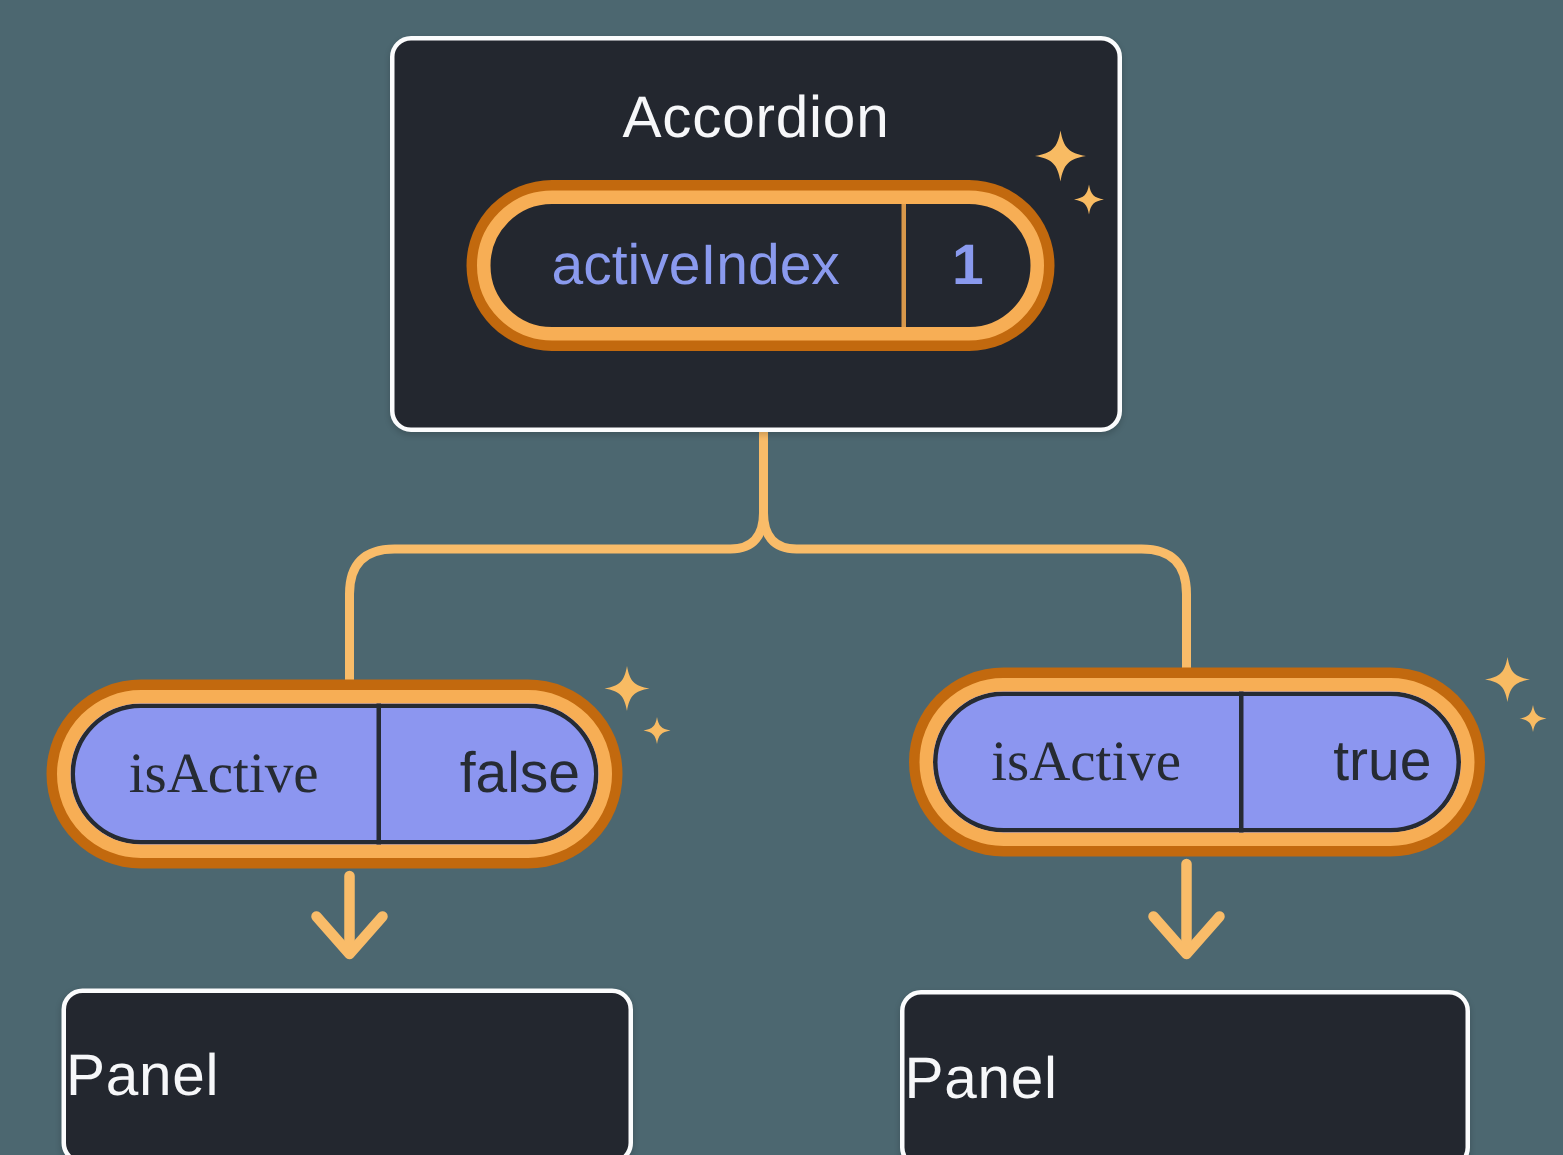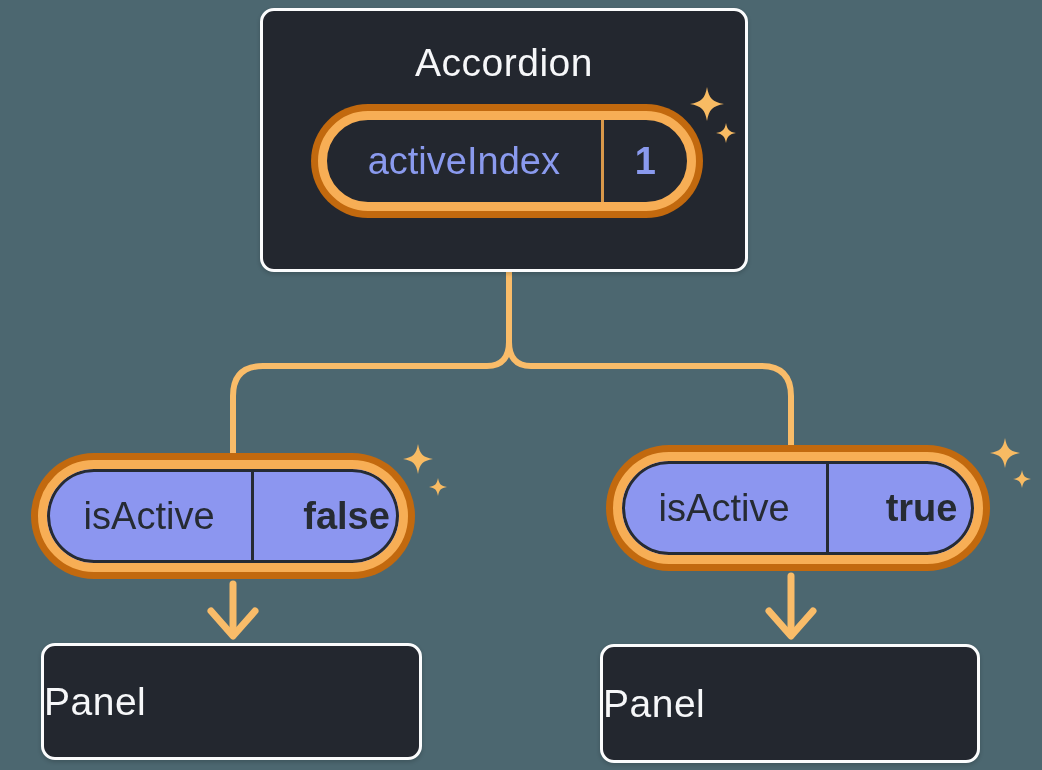--- a/index.html
+++ b/index.html
@@ -28,20 +28,21 @@
   .lines{z-index:1;}
   .sparkles{z-index:5;}
 
   .node{
     position:absolute;
     background:var(--node-bg);
     border:3px solid var(--node-border);
     border-radius:14px;
     box-shadow:0 2px 4px rgba(0,0,0,.18);
     z-index:2;
+    margin-top:16px;
   }
   .node-title{
     color:var(--node-text);
     font-size:39px;
     letter-spacing:.5px;
     text-align:center;
   }
   .accordion-box{left:260px;top:8px;width:488px;height:264px;}
   .accordion-box .node-title{position:absolute;left:0;right:0;top:30px;}
 
@@ -69,23 +70,23 @@
   .state-pill .pill-name{flex:0 0 76%;}
   .state-pill .pill-divider{width:3px;background:var(--top-divider);margin:0;}
   .state-pill .pill-value{flex:1 1 auto;font-weight:700;}
 
   
   .prop-pill{
     background:var(--purple-fill);
     color:var(--dark-text);
     box-shadow:0 0 0 7px var(--dark-orange), inset 0 0 0 3px var(--dark-text);
   }
-  .prop-pill .pill-name{flex:0 0 58%;}
+  .prop-pill .pill-name{flex:0 0 58%;font-family:Liberation Serif, serif;}
   .prop-pill .pill-divider{width:3px;background:var(--dark-text);}
-  .prop-pill .pill-value{flex:1 1 auto;font-weight:700;padding-left:40px;}
+  .prop-pill .pill-value{flex:1 1 auto;font-weight:400;padding-left:40px;}
   .prop-pill-left{left:38px;top:460px;width:370px;height:112px;}
   .prop-pill-right{left:613px;top:452px;width:370px;height:112px;}
 
   .panel-box{
     display:flex;align-items:center;justify-content:flex-start;
   }
   .panel-left{left:41px;top:643px;width:381px;height:117px;}
   .panel-right{left:600px;top:644px;width:380px;height:119px;}
 </style>
 </head>

